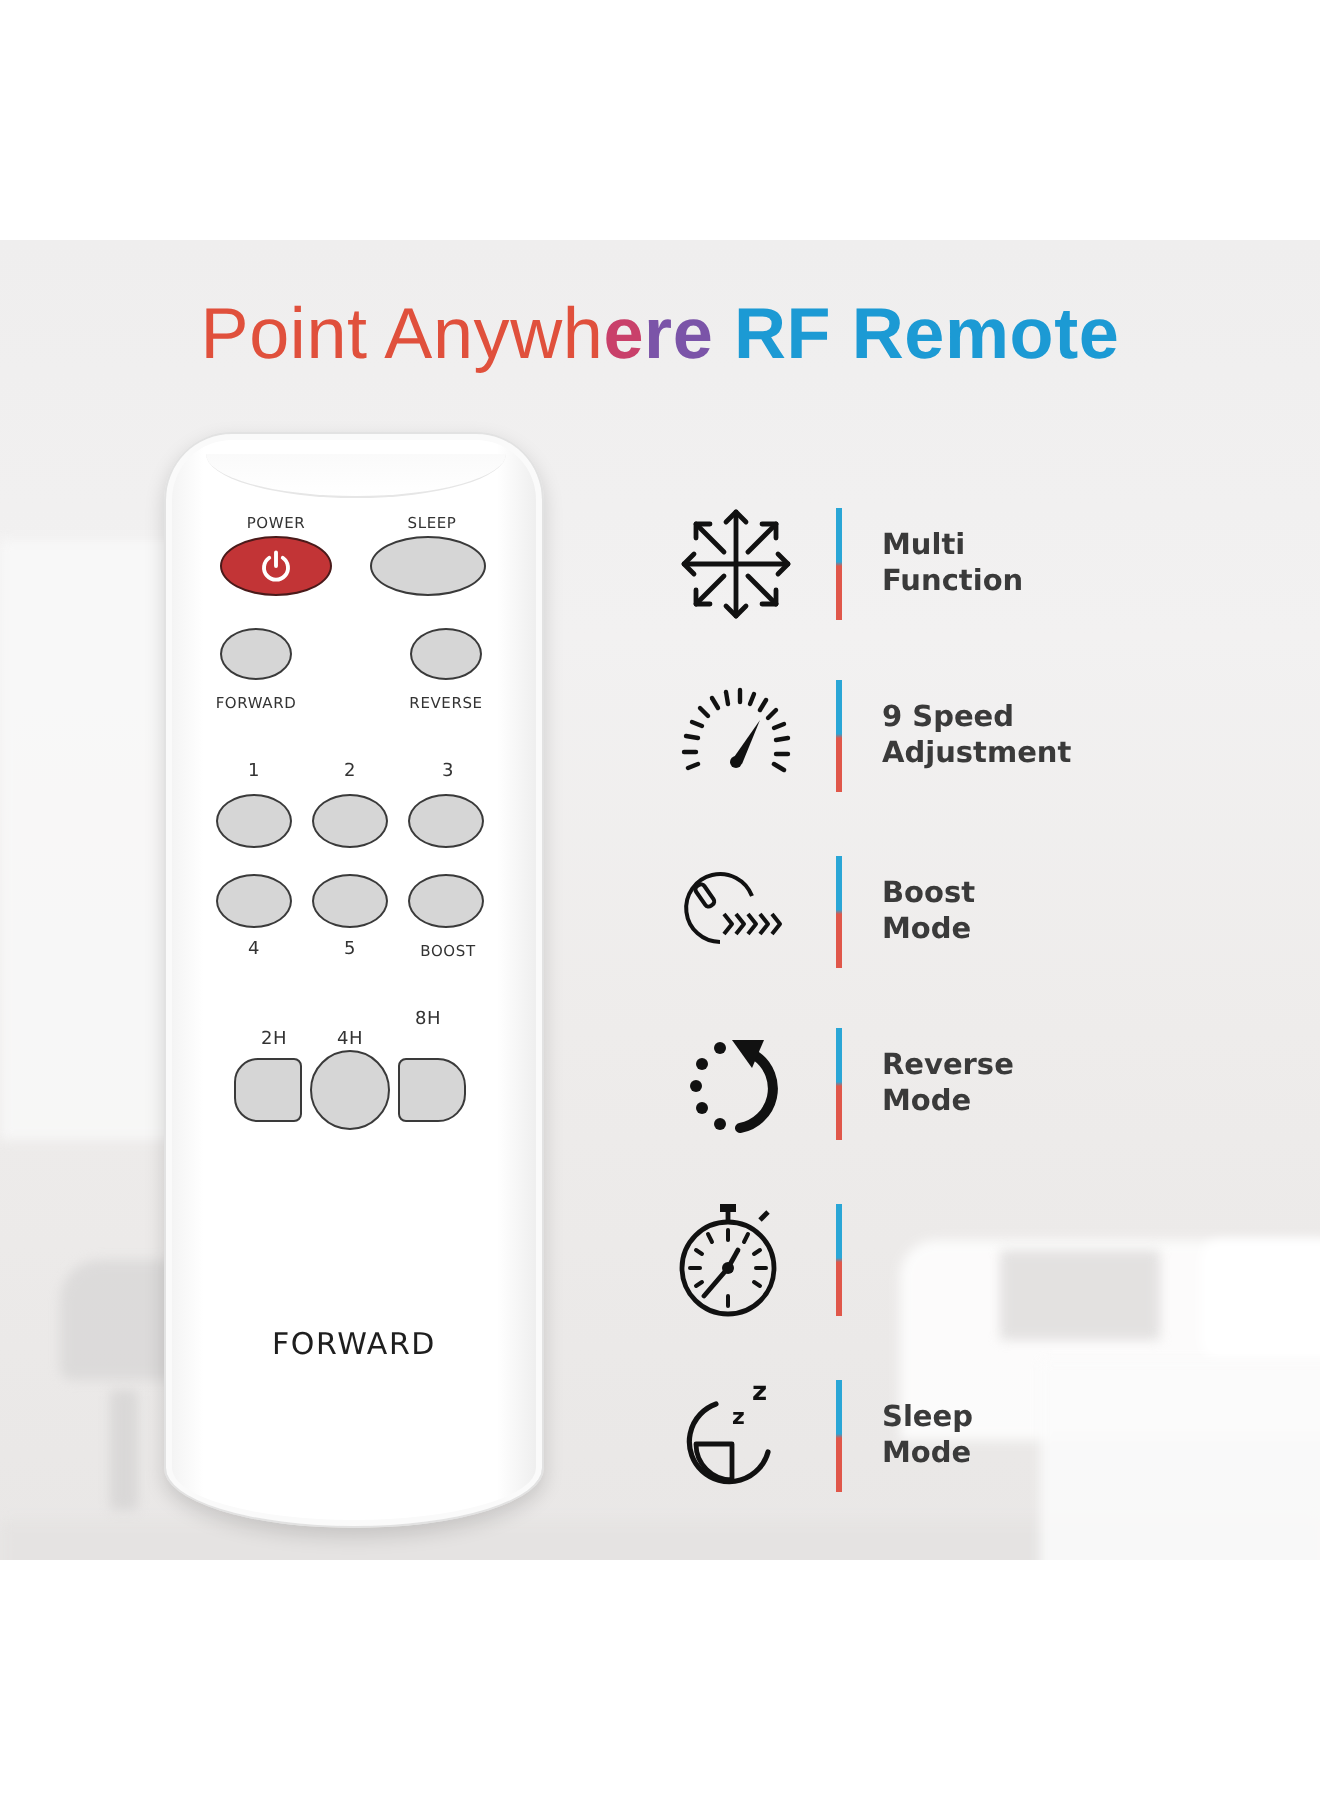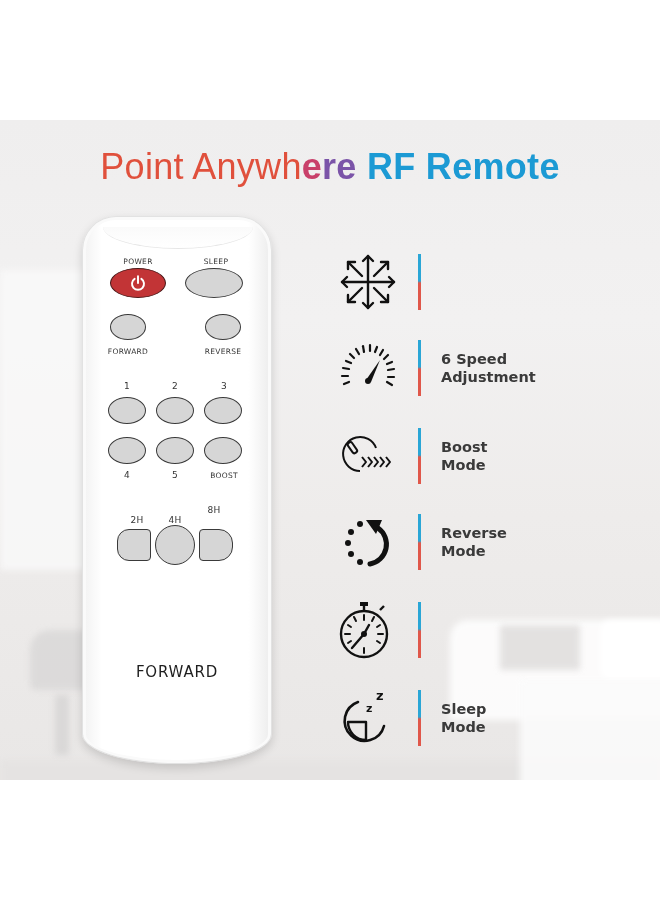--- a/index.html
+++ b/index.html
@@ -159,20 +159,24 @@
         <polyline points="12,19 12,12 19,12"></polyline>
       <line x1="38" y1="26" x2="52" y2="12"></line>
         <polyline points="45,12 52,12 52,19"></polyline>
       <line x1="26" y1="38" x2="12" y2="52"></line>
         <polyline points="12,45 12,52 19,52"></polyline>
       <line x1="38" y1="38" x2="52" y2="52"></line>
         <polyline points="45,52 52,52 52,45"></polyline>
     </g>
   </svg>
   <div class="bar"></div>
+  <div class="text">
+    <div>Multi</div>
+    <div>Function</div>
+  </div>
 </div>
 
 <div class="feature" style="top:336px;">
   <svg class="icon" viewBox="0 0 64 64">
     <g stroke="#111" stroke-width="2.2" stroke-linecap="round">
       <line x1="8" y1="48" x2="13" y2="46"></line>
         <line x1="6" y1="40" x2="12" y2="40"></line>
       <line x1="7" y1="32" x2="13" y2="33"></line>
         <line x1="10" y1="25" x2="15" y2="27"></line>
       <line x1="14" y1="18" x2="18" y2="22"></line>
@@ -185,21 +189,21 @@
         <line x1="56" y1="26" x2="51" y2="28"></line>
       <line x1="58" y1="33" x2="52" y2="34"></line>
         <line x1="58" y1="41" x2="52" y2="41"></line>
       <line x1="56" y1="49" x2="51" y2="46"></line>
     </g>
     <path d="M30 44 L44 24 L35 46 Z" fill="#111"></path>
     <circle cx="32" cy="45" r="3" fill="#111"></circle>
   </svg>
   <div class="bar"></div>
   <div class="text">
-    <div>6 Speed</div>
+    <div>9 Speed</div>
     <div>Adjustment</div>
   </div>
 </div>
 
 <div class="feature" style="top:424px;">
   <svg class="icon" viewBox="0 0 64 64">
     <path d="M40 24 A17 17 0 1 0 24 47" fill="none" stroke="#111" stroke-width="2"></path>
     <rect x="14" y="18" width="5" height="12" rx="2" transform="rotate(-35 16 24)" fill="none" stroke="#111" stroke-width="2"></rect>
     <g fill="none" stroke="#111" stroke-width="2" stroke-linejoin="round">
       <polyline points="26,33 30,38 26,43"></polyline>

